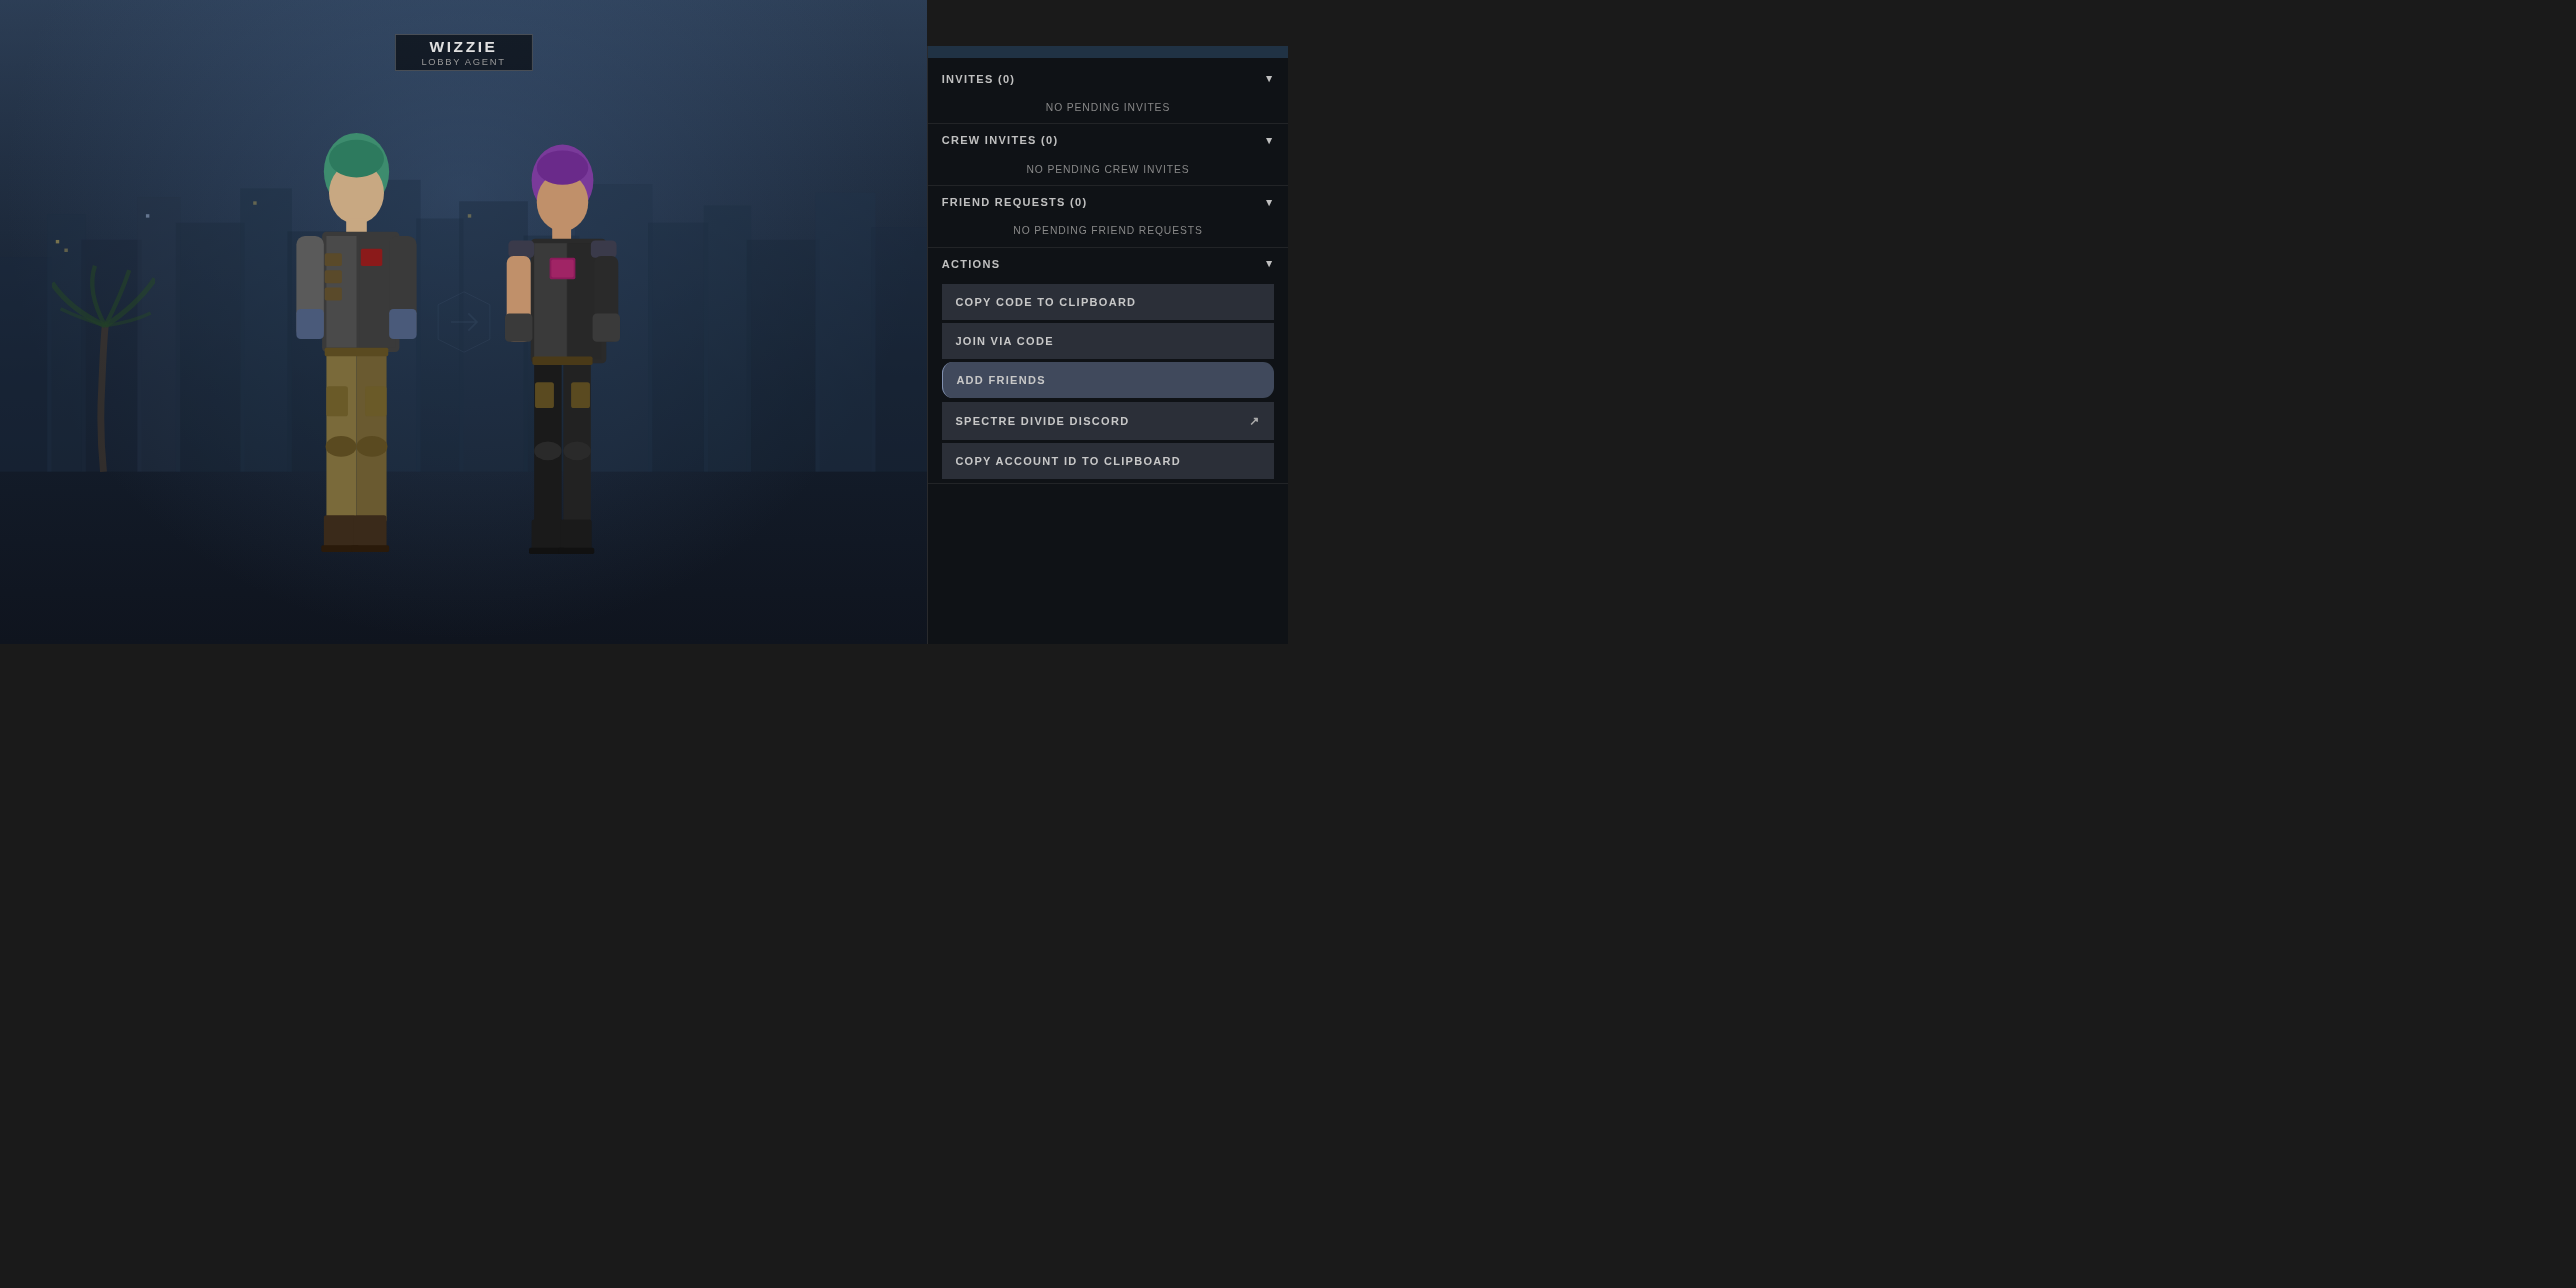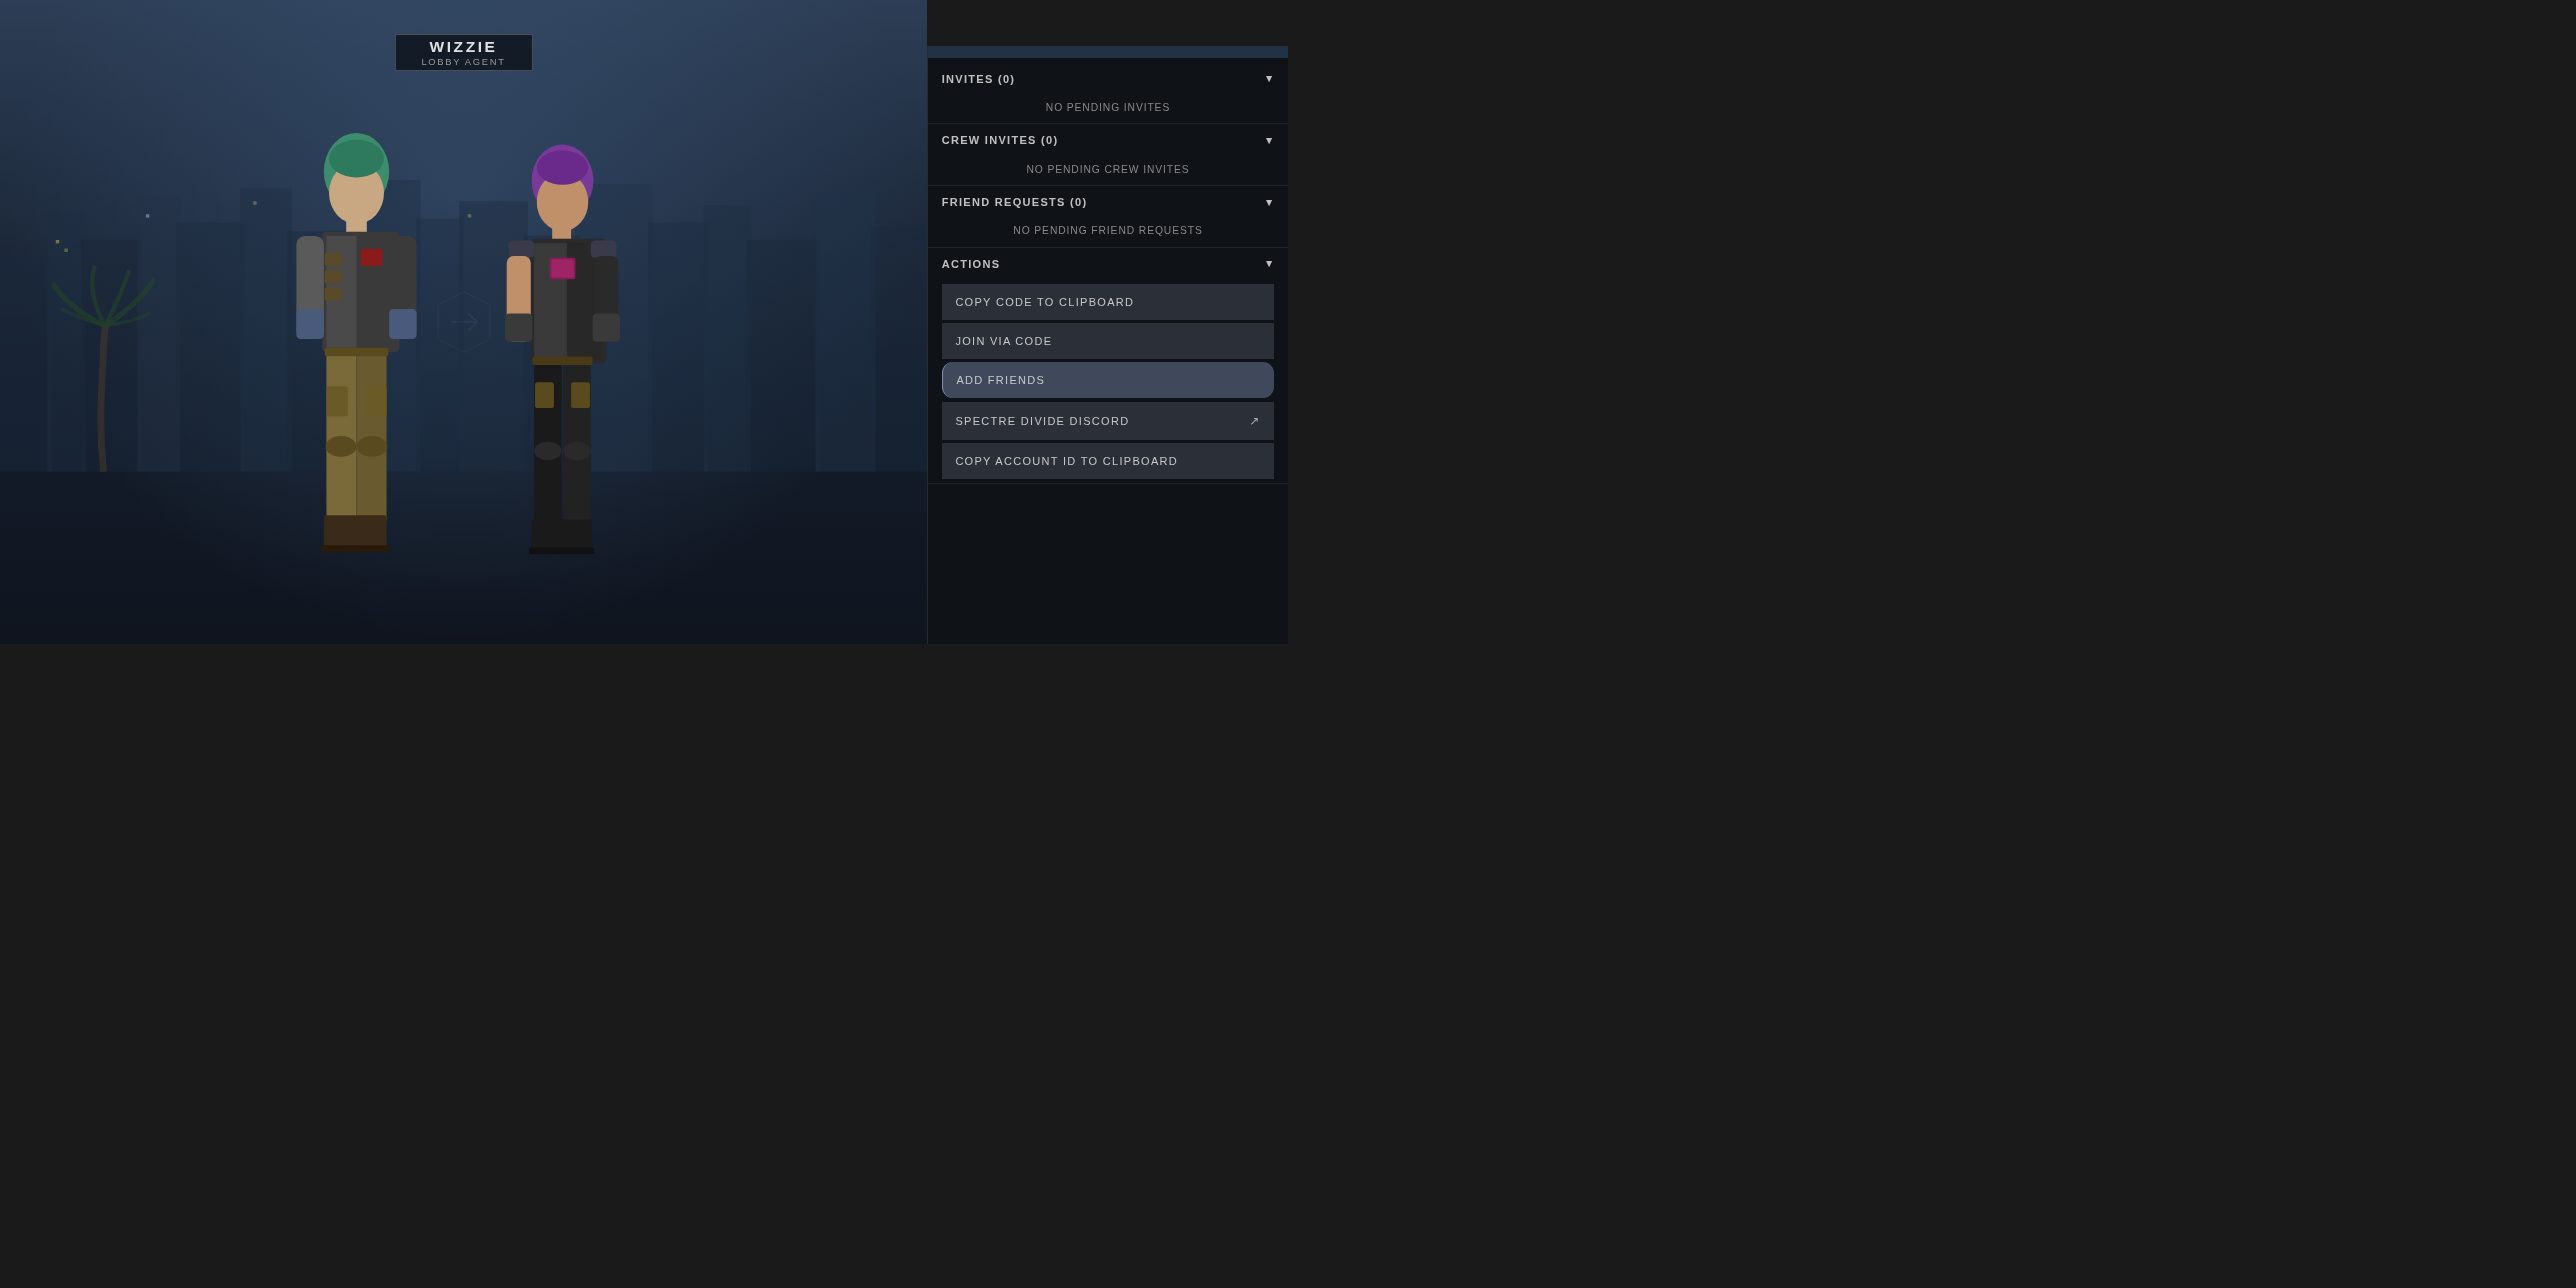--- a/index.html
+++ b/index.html
@@ -236,21 +236,21 @@
 
     .action-btn {
       display: block;
       width: calc(100% - 27.5px);
       margin: 3.4px 13.7px;
       padding: 12px 13.7px;
       background: rgba(50, 55, 65, 0.8);
       border: none;
       color: #c8c8c8;
       font-size: 11px;
-      font-weight: normal;
+      font-weight: bold;
       letter-spacing: 1.3px;
       text-align: right;
       cursor: pointer;
       transition: background 0.2s;
       display: flex;
       justify-content: space-between;
       align-items: center;
     }
 
     .action-btn.active {

